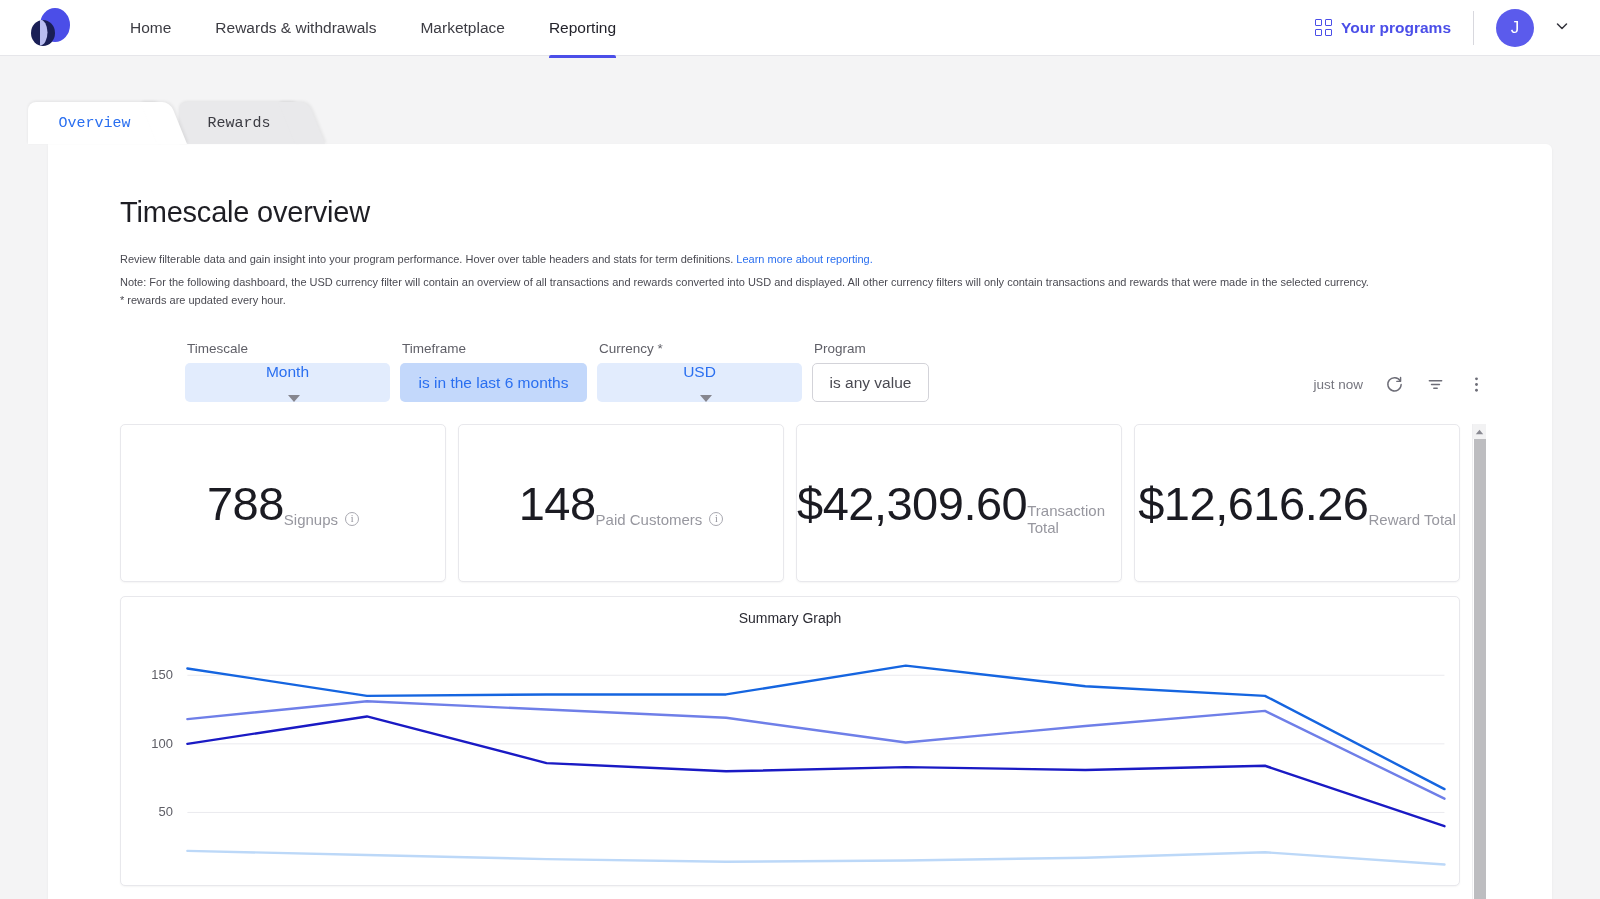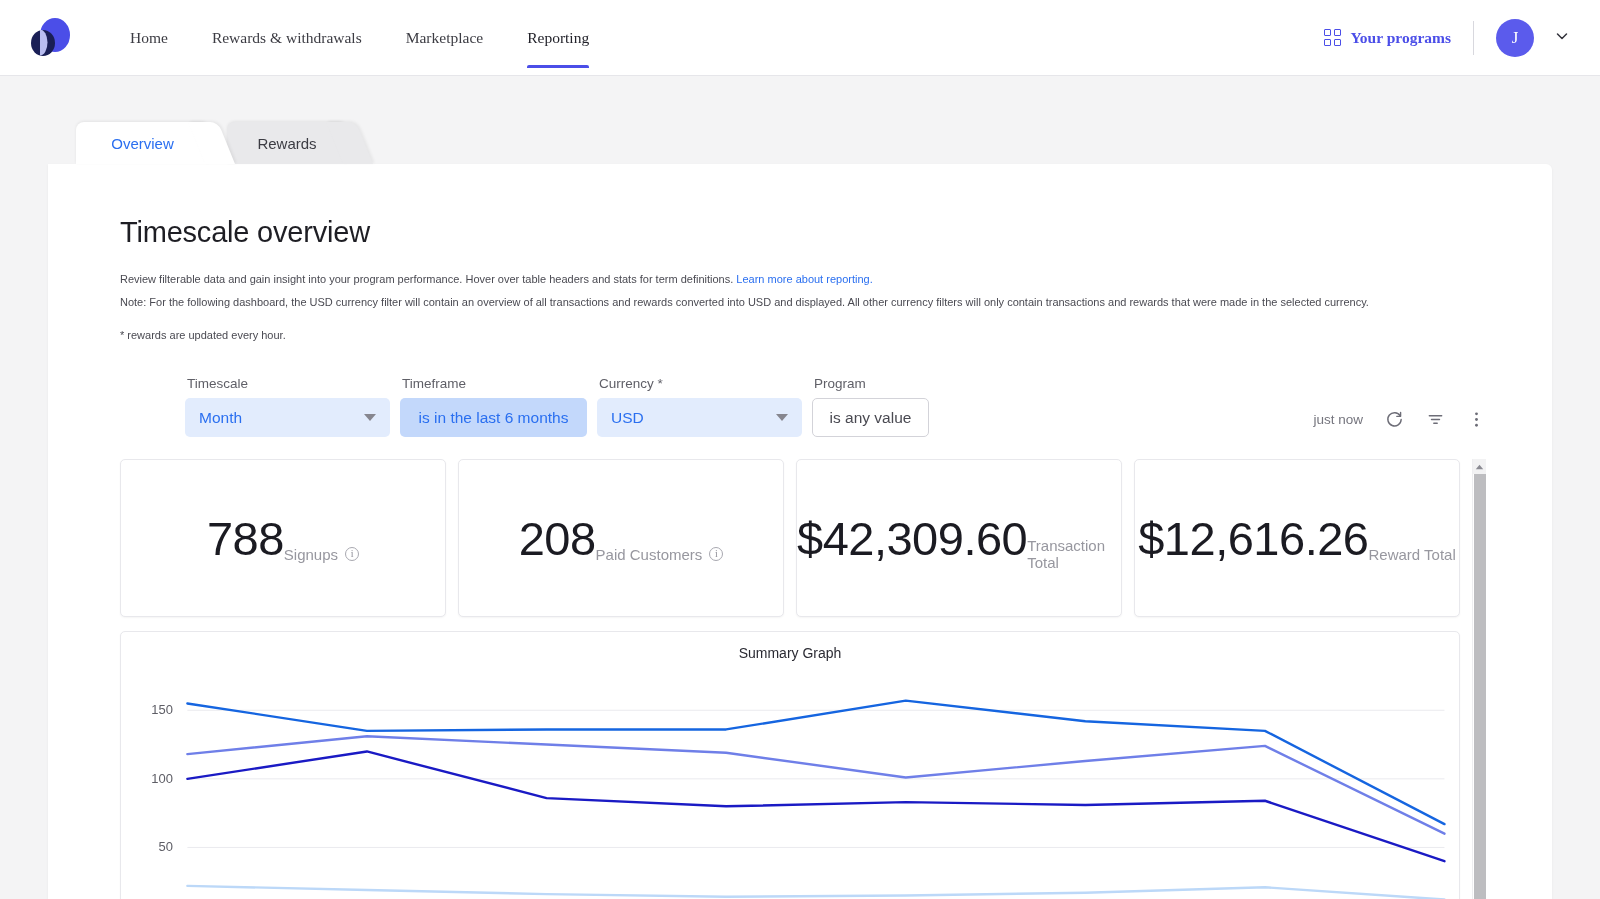--- a/index.html
+++ b/index.html
@@ -10,27 +10,26 @@
     height: 899px;
     overflow: hidden;
     background: #f4f4f5;
     font-family: "Liberation Sans", sans-serif;
     -webkit-font-smoothing: antialiased;
   }
 
   
   .topnav {
     position: relative;
-    height: 76px;
+    height: 56px;
     background: #ffffff;
     border-bottom: 1px solid #e6e6ea;
     display: flex;
     align-items: center;
     padding: 0 22px 0 26px;
-    font-family: Liberation Serif, serif;
   }
   .logo-wrap {
     width: 48px; height: 48px;
     position: relative;
     flex: 0 0 48px;
     margin-right: 34px;
   }
   .logo-c1 {
     position: absolute;
     left: 14px; top: 4px;
@@ -124,23 +123,24 @@
     margin-left: 20px;
     margin-right: 8px;
     cursor: pointer;
     display: block;
   }
 
   
   .tabs-row {
     position: relative;
     height: 88px;
-    padding-left: 76px;
+    padding-left: 28px;
     display: flex;
     align-items: flex-end;
+    font-family: Liberation Mono, monospace;
   }
   .tab {
     position: relative;
     height: 42px;
     display: flex;
     align-items: center;
     justify-content: center;
     font-size: 15px;
     cursor: pointer;
     z-index: 2;
@@ -191,21 +191,21 @@
     margin-bottom: 22px;
   }
   .desc {
     font-size: 11px;
     color: #4a4a52;
     line-height: 1.62;
     max-width: 1440px;
   }
   .desc-link { color: #2a6ff0; text-decoration: none; }
   .desc-note { margin-top: 5px; }
-  .desc-star { margin-top: 15px; }
+  .desc-star { margin-top: 0; }
 
   
   .filters {
     margin-top: 32px;
     padding-left: 65px;
     display: flex;
     align-items: flex-end;
     position: relative;
   }
   .filter-col { display: flex; flex-direction: column; margin-right: 10px; }
@@ -222,20 +222,21 @@
     align-items: center;
     font-size: 15.5px;
     padding: 0 14px;
     cursor: pointer;
     user-select: none;
   }
   .ctl-select {
     background: #e2ecfd;
     color: #2a6ff0;
     justify-content: space-between;
+    flex-direction: column;
   }
   .ctl-chip {
     background: #c3d8fb;
     color: #2a6ff0;
     justify-content: center;
   }
   .ctl-text {
     background: #ffffff;
     border: 1px solid #d3d3d9;
     color: #4a4a52;
@@ -482,21 +483,21 @@
         <div class="stats">
           <div class="stat-card">
             <div class="stat-value">788</div>
             <div class="stat-label">
               <span>Signups</span>
               <span class="info-i">i</span>
             </div>
           </div>
 
           <div class="stat-card">
-            <div class="stat-value">208</div>
+            <div class="stat-value">148</div>
             <div class="stat-label">
               <span>Paid Customers</span>
               <span class="info-i">i</span>
             </div>
           </div>
 
           <div class="stat-card">
             <div class="stat-value">$42,309.60</div>
             <div class="stat-label">
               <span>Transaction Total</span>

